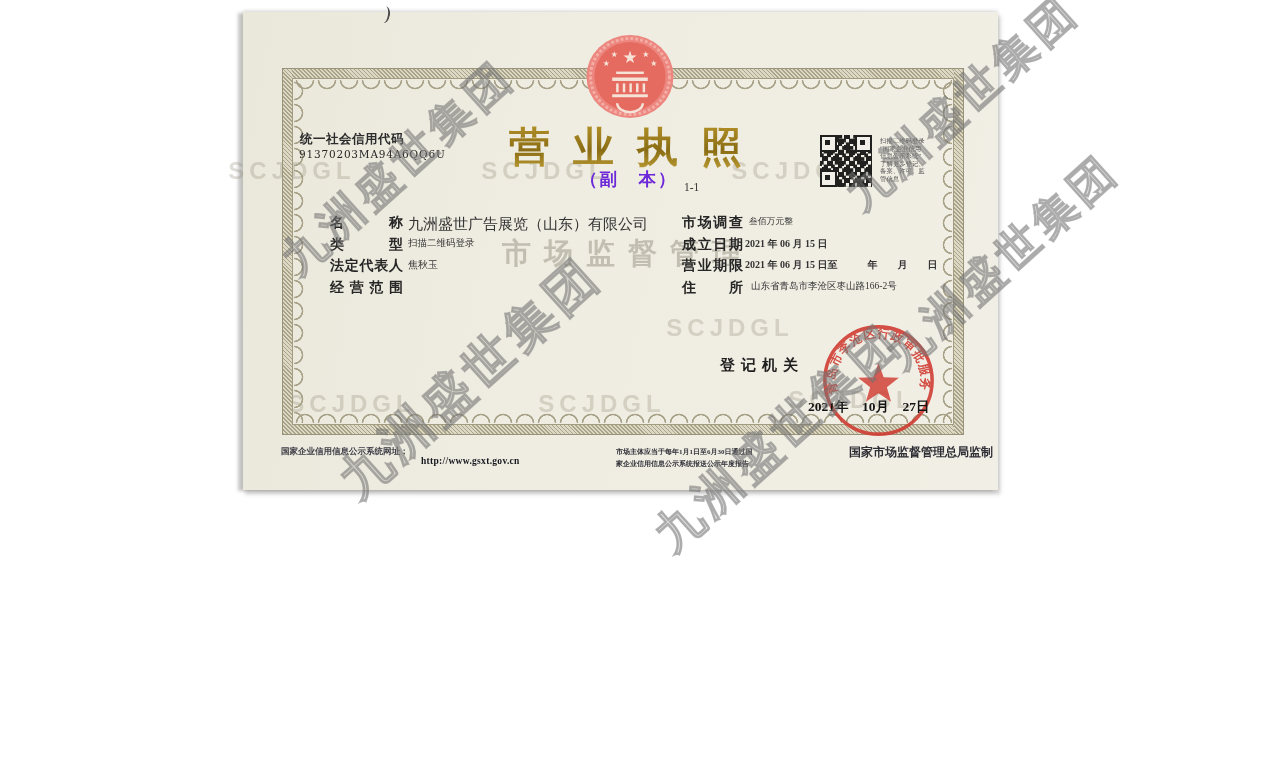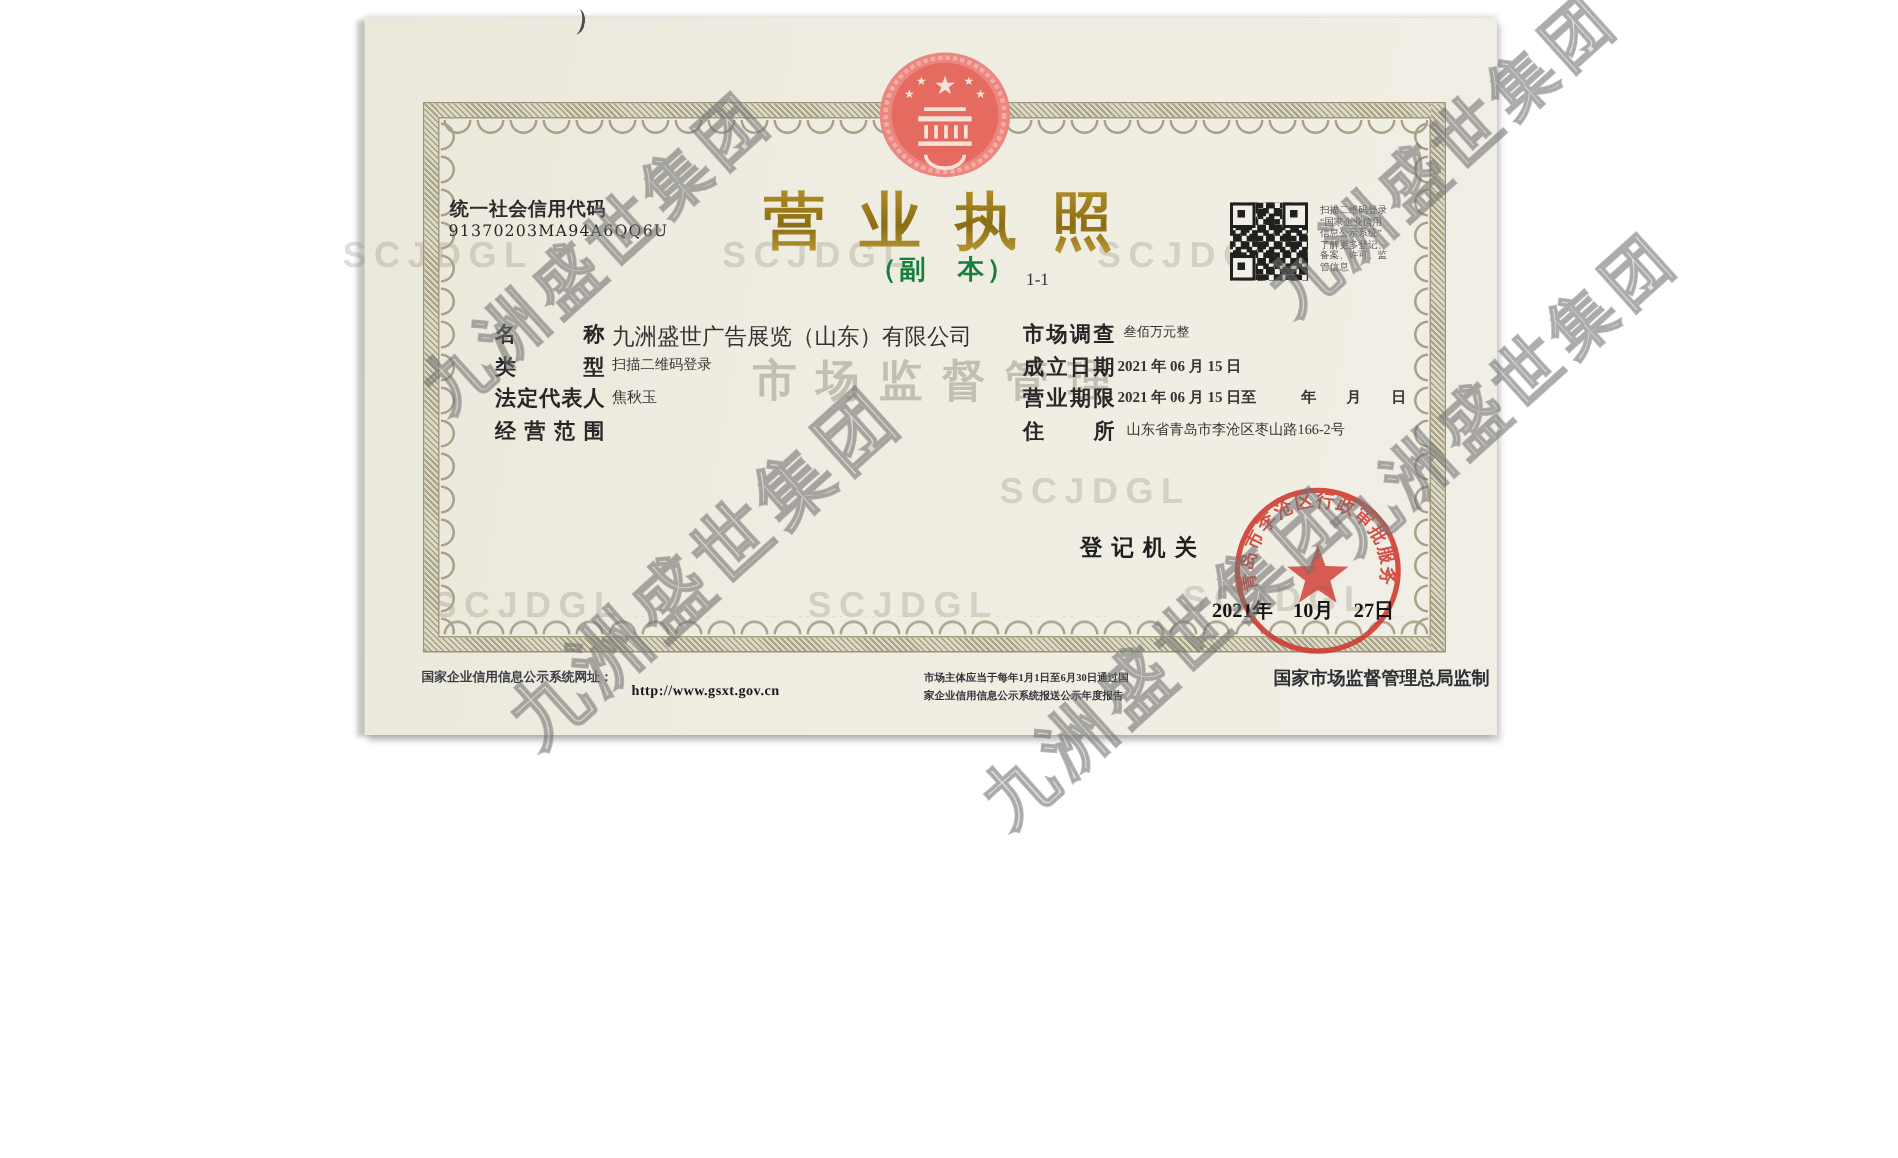--- a/index.html
+++ b/index.html
@@ -113,21 +113,21 @@
     <rect x="51.1" y="50" width="2.5" height="9" fill="#f6e3d8"></rect>
     <rect x="57.8" y="50" width="2.5" height="9" fill="#f6e3d8"></rect>
     <rect x="27" y="61" width="36" height="3" fill="#f6e3d8"></rect>
     <path d="M32,70 A13,9 0 0 0 58,70" fill="none" stroke="#f6e3d8" stroke-width="2.4"></path>
   </svg>
 
   <div class="abs" style="left:300px;top:131px;z-index:4;font-size:12.5px;letter-spacing:.5px;color:#2c2c2c;font-weight:600;">统一社会信用代码</div>
   <div class="abs" style="left:299px;top:148px;z-index:4;font-size:10.5px;letter-spacing:.8px;color:#262626;font-family:'DejaVu Serif',serif;">91370203MA94A6QQ6U</div>
 
   <div id="title" class="abs">营业执照</div>
-  <div class="abs" style="left:580px;top:167px;z-index:4;font-size:17.5px;font-weight:700;letter-spacing:2px;color:#15803d;">（副　本）</div>
+  <div class="abs" style="left:580px;top:167px;z-index:4;font-size:17.5px;font-weight:700;letter-spacing:2px;color:#6d28d9;">（副　本）</div>
   <div class="abs" style="left:684px;top:181px;z-index:4;font-size:11.5px;color:#333;">1-1</div>
 
   <div id="qr" class="abs">
     <div class="finder tl"></div>
     <div class="finder tr"></div>
     <div class="finder bl"></div>
   </div>
   <div id="qrnote" class="abs">扫描二维码登录
 “国家企业信用
 信息公示系统”

